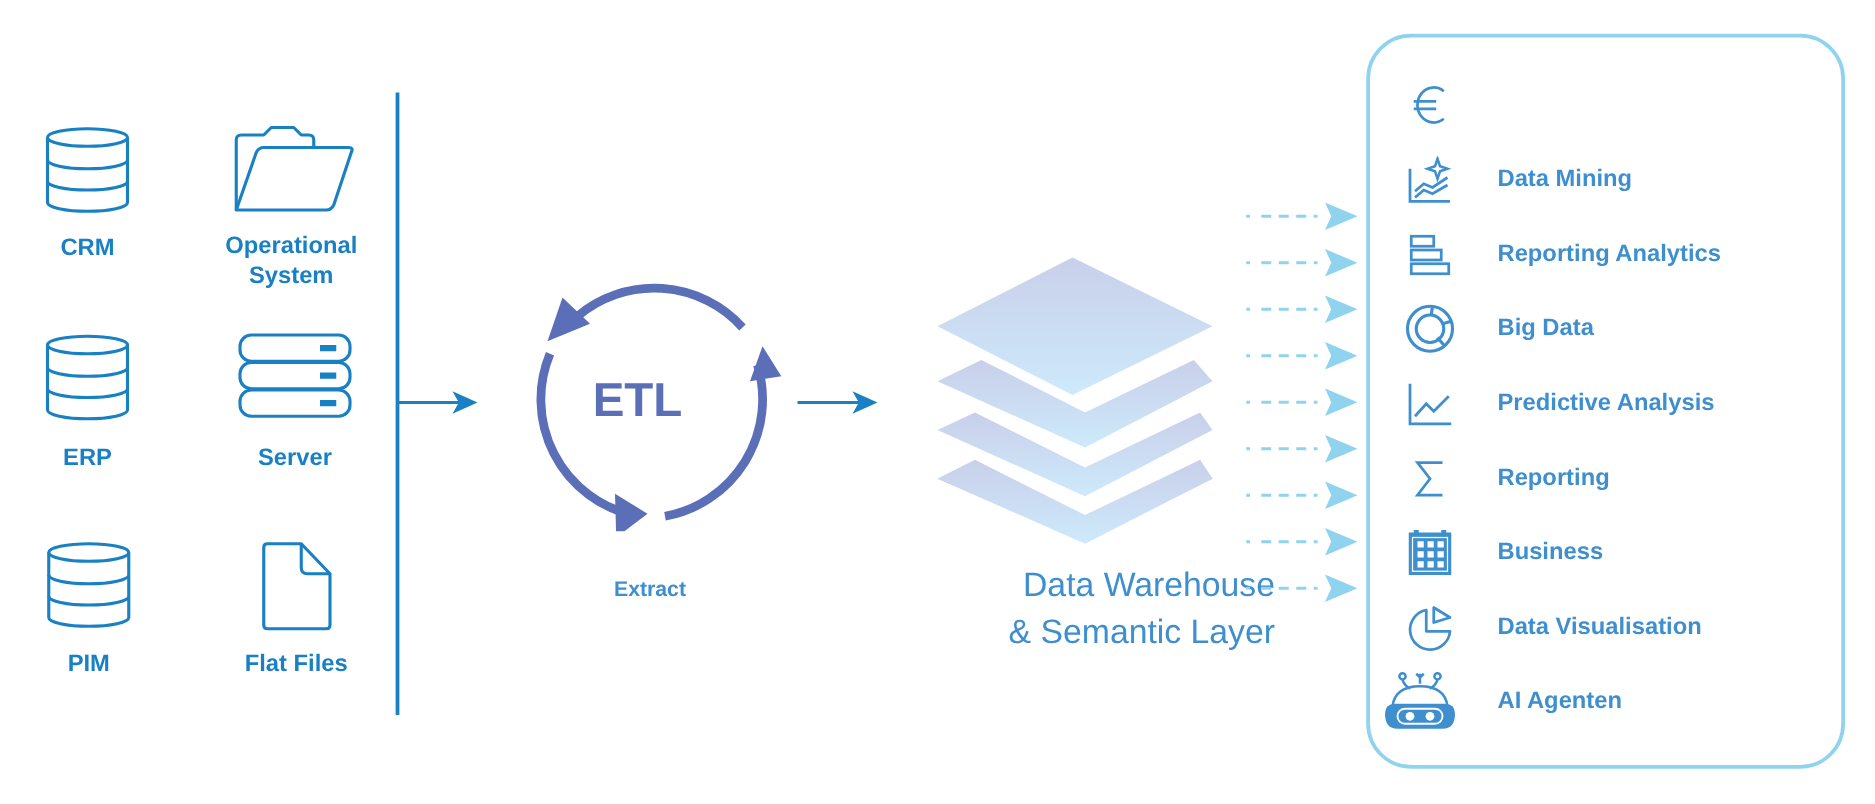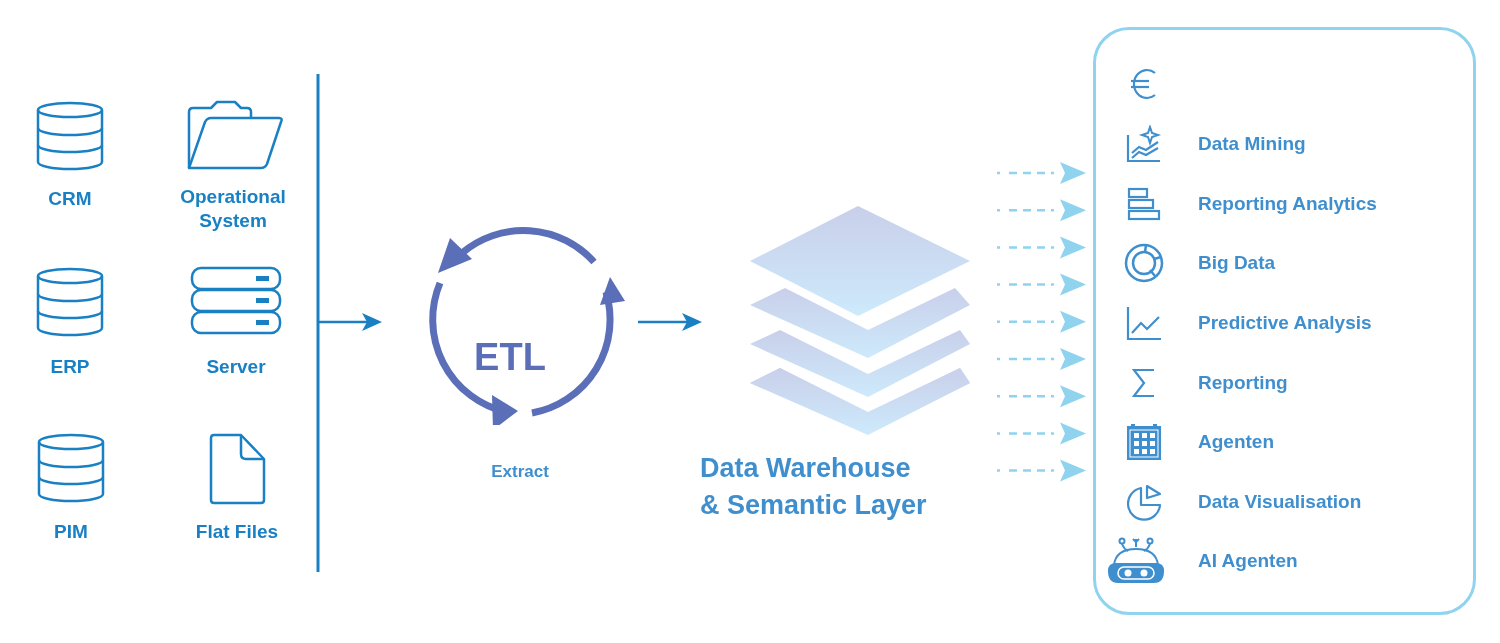--- a/index.html
+++ b/index.html
@@ -3,25 +3,25 @@
 <meta charset="utf-8">
 <style>
   html, body { margin:0; padding:0; background:#ffffff; }
   body { width:1500px; height:643px; position:relative; overflow:hidden;
          font-family:"Liberation Sans", sans-serif; }
   .abs { position:absolute; }
   .src-label { position:absolute; color:#1a80c4; font-weight:bold; font-size:19px;
                text-align:center; line-height:24px; width:160px; }
   .src-icon { position:absolute; }
   .etl-text { position:absolute; color:#5b6fb8; font-weight:bold; font-size:38px;
-              left:440px; top:300px; width:140px; text-align:center;margin-top:36px; }
+              left:440px; top:300px; width:140px; text-align:center; }
   .etl-caption { position:absolute; color:#3f8fcf; font-weight:bold; font-size:17px;
                  text-align:center; line-height:37px; left:420px; top:453px; width:200px; }
-  .dw-caption { position:absolute; color:#3f8fcf; font-weight:bold; font-size:27px;
-                text-align:left; line-height:37px; left:700px; top:450px; width:320px; }
+  .dw-caption { position:absolute; color:#3f8fcf; font-weight:normal; font-size:27px;
+                text-align:right; line-height:37px; left:700px; top:450px; width:320px; }
   .out-box { position:absolute; left:1093px; top:27px; width:383px; height:588px;
              border:3px solid #8fd3ef; border-radius:36px; box-sizing:border-box; }
   .out-item { position:absolute; left:1120px; height:40px; width:340px; display:flex; align-items:center; }
   .out-icon { width:48px; height:40px; display:flex; align-items:center; justify-content:center; }
   .out-label { margin-left:30px; color:#3f8fcf; font-weight:bold; font-size:19px; white-space:nowrap; }
 </style>
 </head>
 <body>
 
 <svg class="src-icon" style="left:35px;top:100px" width="70" height="72" viewBox="0 0 70 72">
@@ -265,21 +265,21 @@
           <rect x="25" y="11" width="5" height="5"></rect>
         <rect x="9" y="19" width="5" height="5"></rect>
           <rect x="17" y="19" width="5" height="5"></rect>
           <rect x="25" y="19" width="5" height="5"></rect>
         <rect x="9" y="27" width="5" height="5"></rect>
           <rect x="17" y="27" width="5" height="5"></rect>
           <rect x="25" y="27" width="5" height="5"></rect>
       </g>
     </svg>
   </div>
-  <span class="out-label">Agenten</span>
+  <span class="out-label">Business</span>
 </div>
 
 <div class="out-item" style="top:482px">
   <div class="out-icon">
     <svg width="40" height="40" viewBox="0 0 40 40">
         <g fill="none" stroke="#3f8fcf" stroke-width="2.2" stroke-linejoin="round">
           <path d="M17 6 A16 16 0 1 0 36 23 H17 Z"></path>
           <path d="M23 4 L36 12 L23 16 Z"></path>
         </g>
       </svg>

